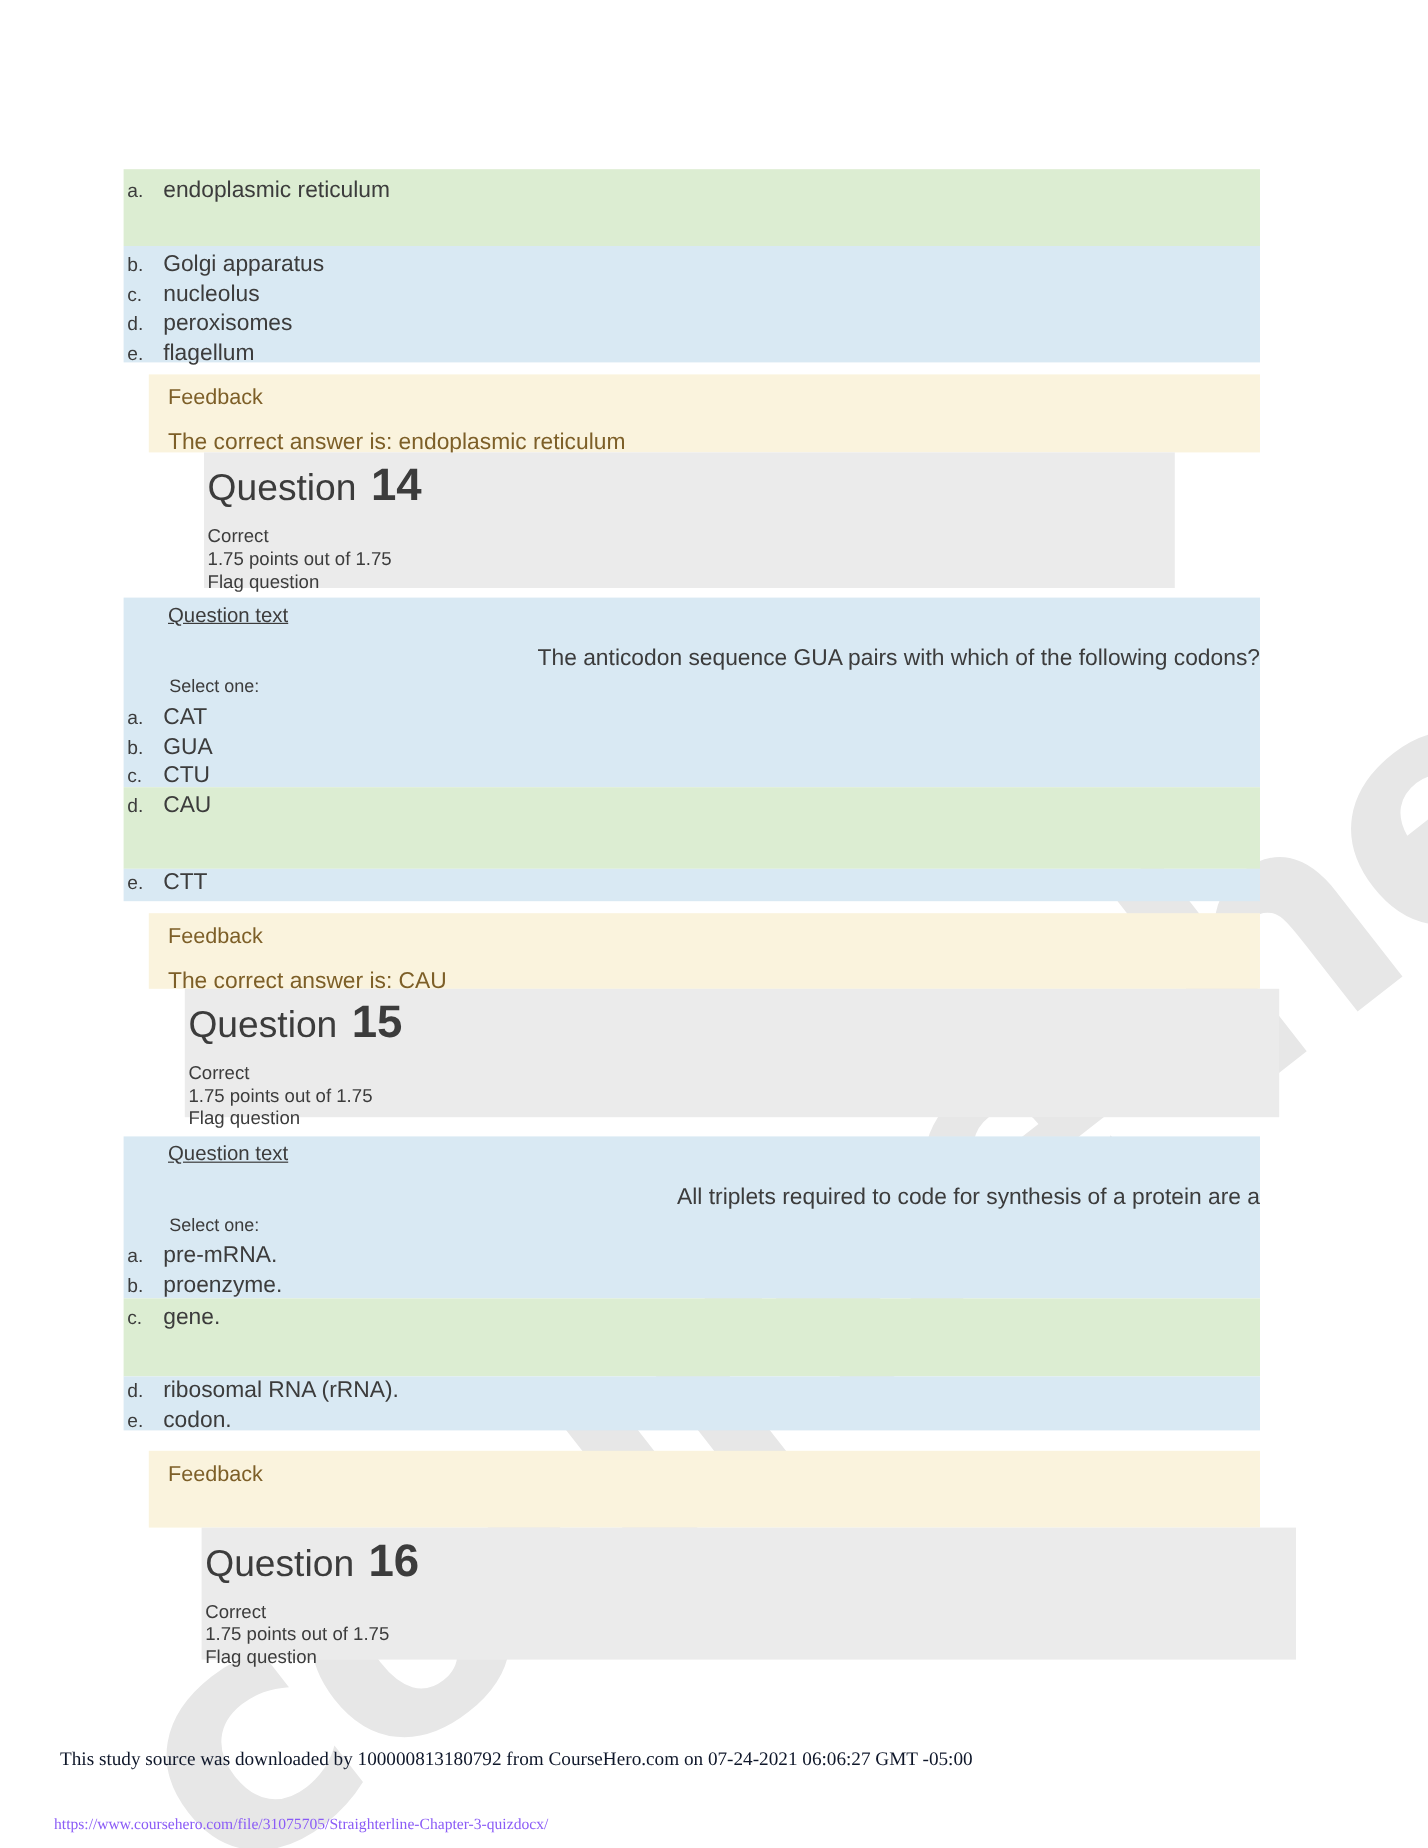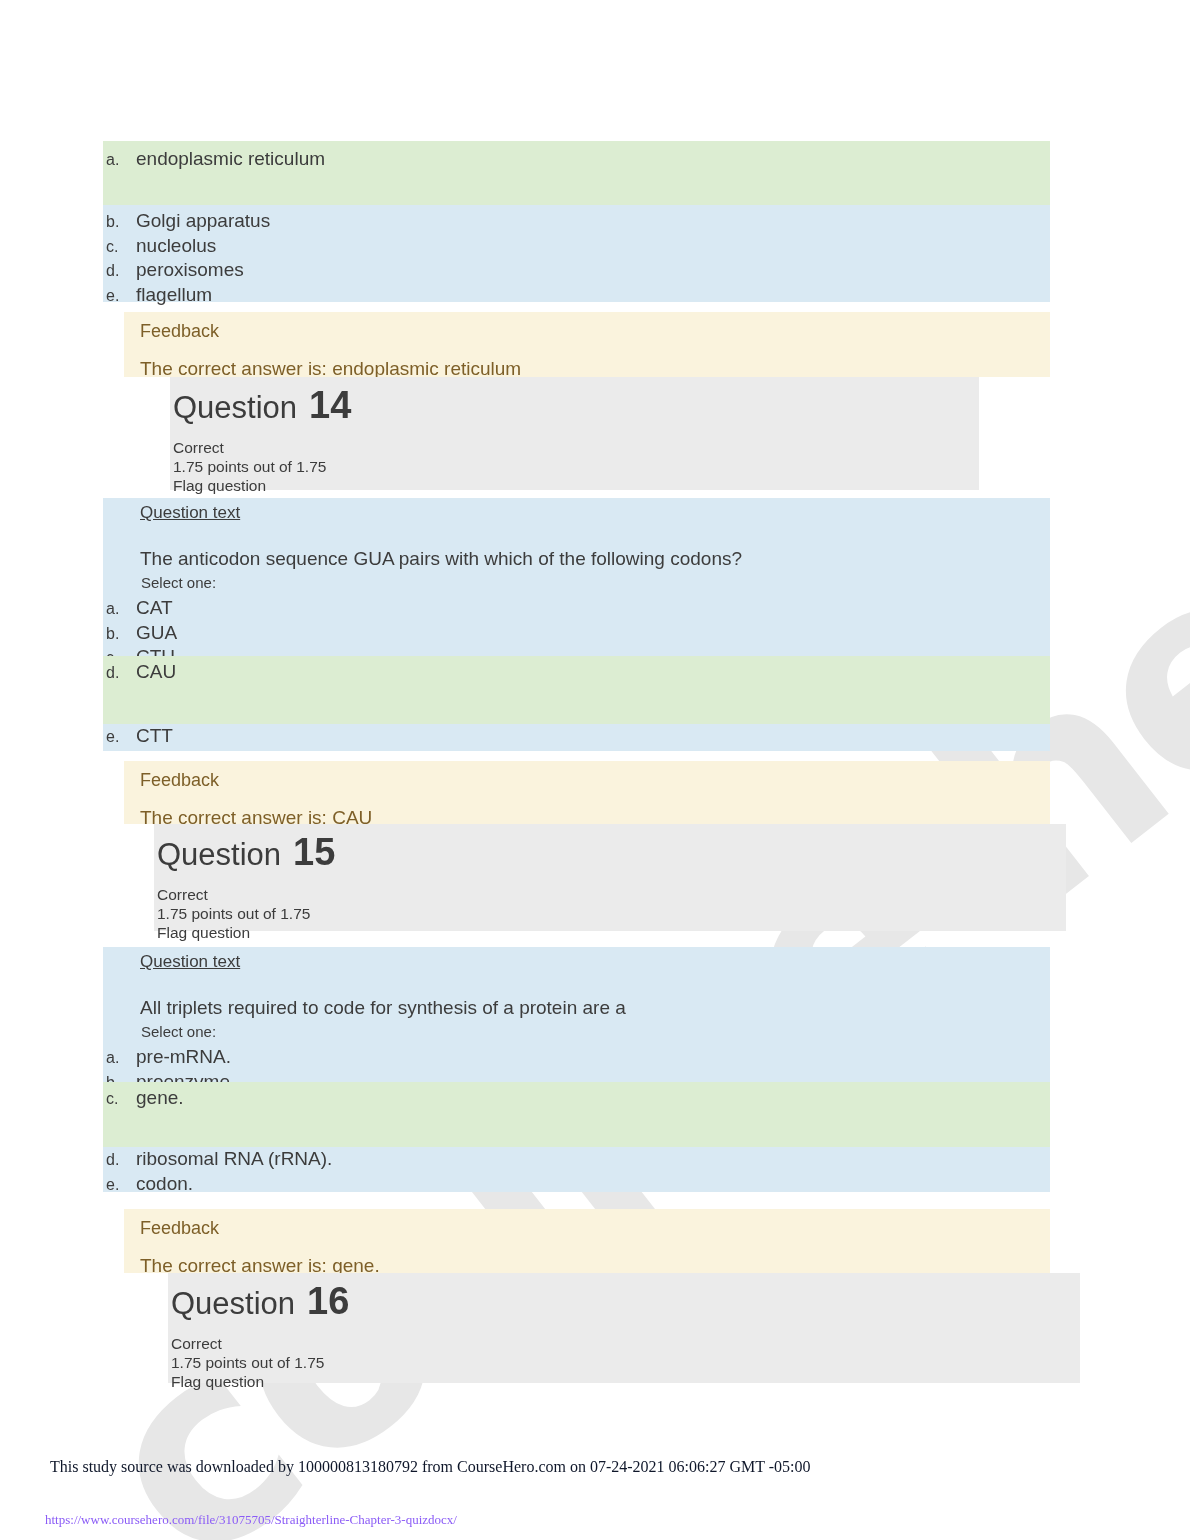--- a/index.html
+++ b/index.html
@@ -38,21 +38,21 @@
   
   .qheader { padding:6px 0 0 3px; }
   .qtitle  { line-height:44px; white-space:nowrap; }
   .qword   { font-size:31px; }
   .qnum    { font-size:38px; font-weight:bold; margin-left:12px; }
   .qmeta   { font-size:15.5px; line-height:19px; }
   .qmeta.first { margin-top:3px; }
 
   
   .qt-label    { font-size:17px; padding:5px 0 0 37px;text-decoration:underline; }
-  .qt-question { font-size:19px; margin:24px 0 0 37px; line-height:24px; }
+  .qt-question { font-size:19px; margin:14px 0 0 37px; line-height:24px;text-align:right; }
   .qt-select   { font-size:15px; margin:0 0 0 38px; line-height:24px; }
   .qt-options  { margin-top:1px; }
 
   .pad-top-4 { padding-top:4px; }
   .pad-top-6 { padding-top:6px; }
 
   
   .footer-line, .footer-url {
     position:absolute; z-index:2; color:#0f172a;
     font-family:"Liberation Serif", serif; white-space:nowrap;
@@ -184,21 +184,20 @@
       <span class="otext">ribosomal RNA (rRNA).</span>
     </div>
     <div class="optrow">
       <span class="letter">e.</span>
       <span class="otext">codon.</span>
     </div>
   </div>
 
   <div class="box bg-cream feedback" style="left:124px; top:1209px; width:926px; height:64px;">
     <div class="fb-title">Feedback</div>
-    <div class="fb-answer">The correct answer is: gene.</div>
   </div>
 
   <div class="box bg-grey qheader" style="left:120px; top:1273px; width:912px; height:110px;margin-left:48px;">
     <div class="qtitle">
       <span class="qword">Question</span><span class="qnum">16</span>
     </div>
     <div class="qmeta first">Correct</div>
     <div class="qmeta">1.75 points out of 1.75</div>
     <div class="qmeta">Flag question</div>
   </div>

